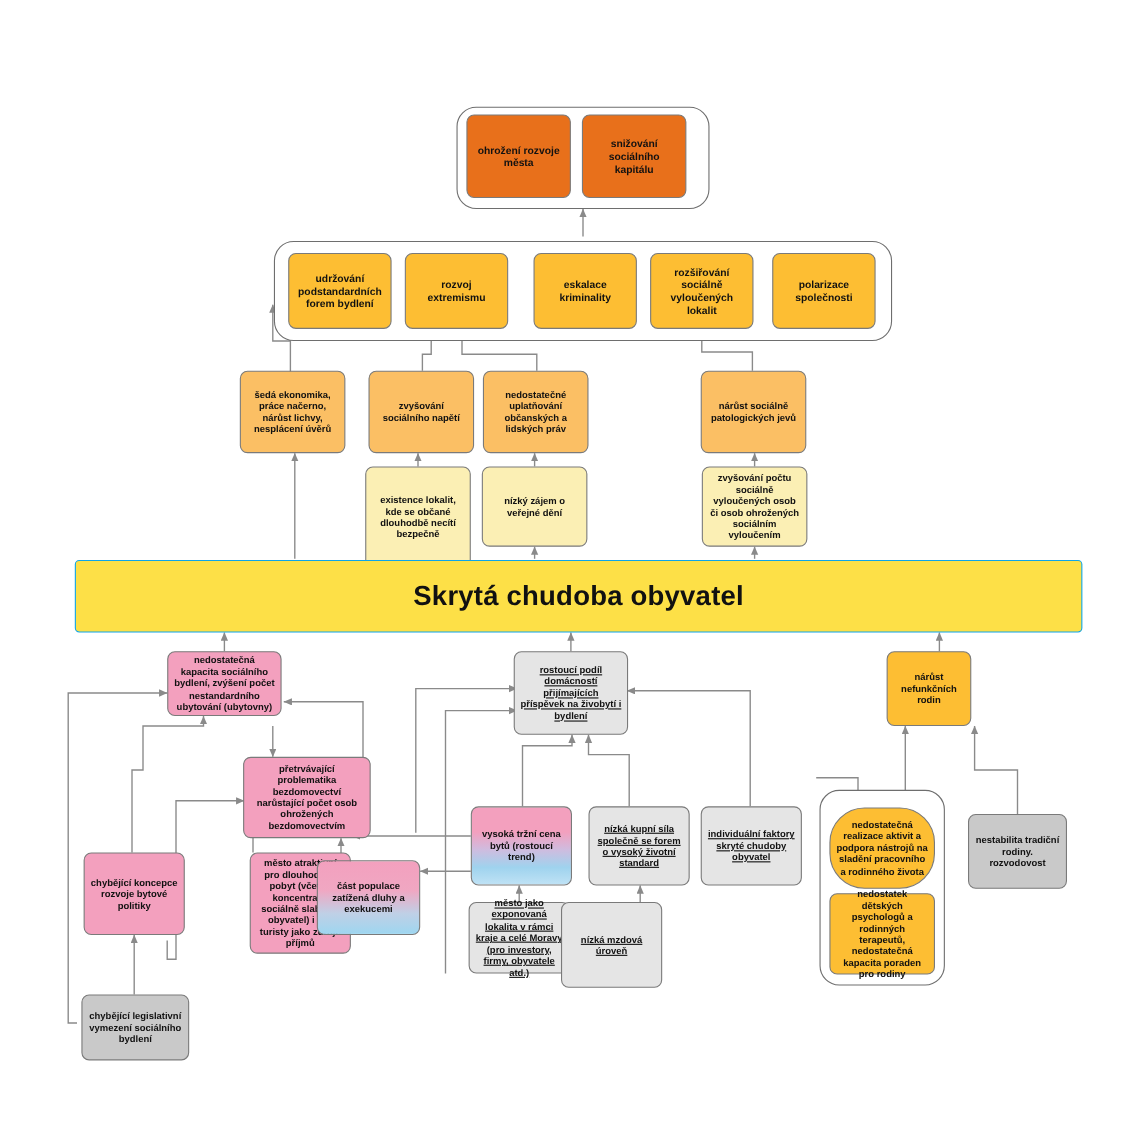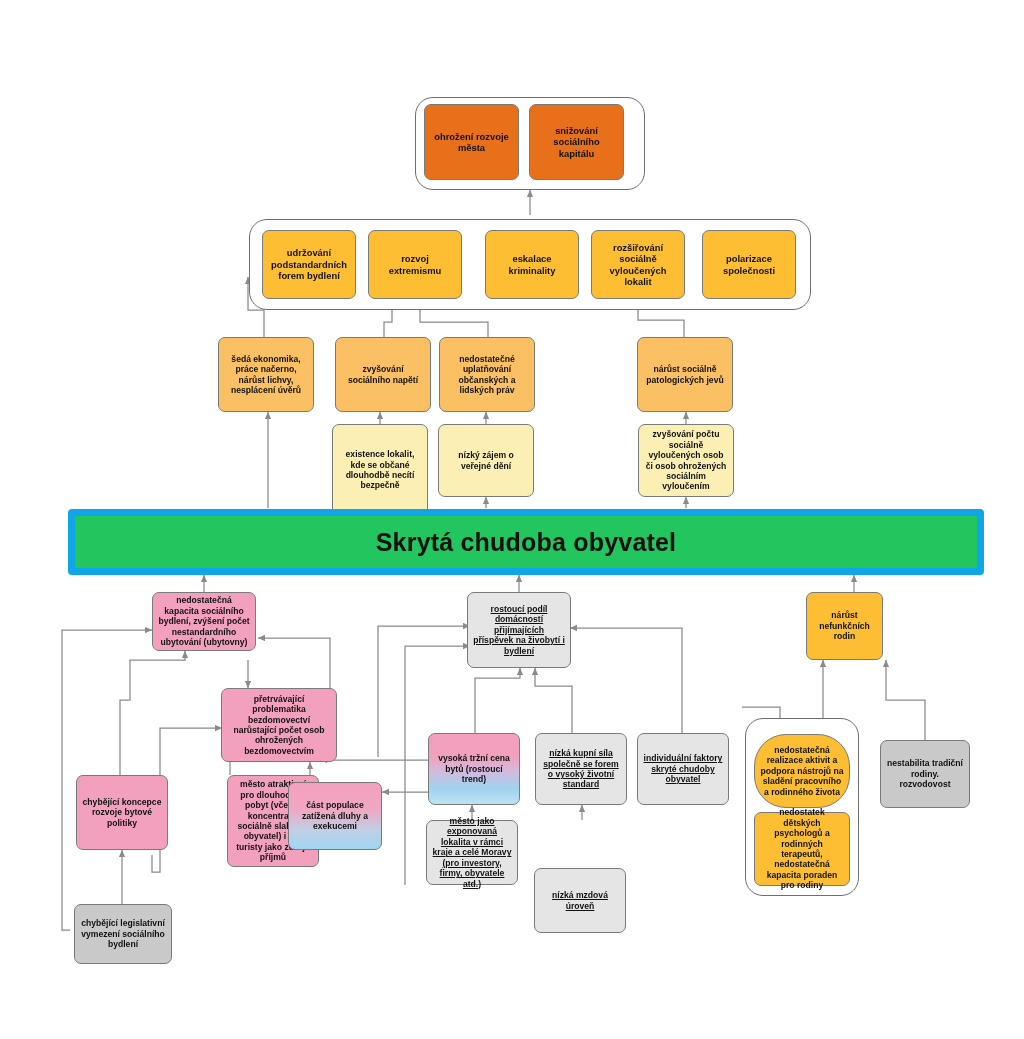--- a/index.html
+++ b/index.html
@@ -17,21 +17,21 @@
   .c-orange{background:#e8701b;}
   .c-gold{background:#fdbe33;}
   .c-lorange{background:#fbbf64;}
   .c-cream{background:#fbefb4;}
   .c-pink{background:#f3a0be;}
   .c-blue{background:#e5e5e5;text-decoration:underline;}
   .c-grey{background:#c9c9c9;}
   .c-pb{background:linear-gradient(to bottom,#f3a0be 0%,#f3a0be 32%,#cfbcdf 55%,#9fd3ee 78%,#bfe2f5 100%);}
   .c-pb2{background:linear-gradient(to bottom,#f3a0be 0%,#f0a7c2 40%,#bfd0e6 72%,#9ed6f0 100%);}
 
-  .banner{position:absolute;box-sizing:border-box;background:#22c55e;border:7px solid #0ea5e9;
+  .banner{position:absolute;box-sizing:border-box;background:#fde047;border:1px solid #0ea5e9;
           border-radius:4px;display:flex;align-items:center;justify-content:center;}
   .banner span{font-size:25px;font-weight:bold;color:#111;letter-spacing:.2px;}
 
   .f9{font-size:8.6px;}
   .f10{font-size:9.4px;}
 </style>
 </head>
 <body>
 
 <div id="stage">
@@ -200,20 +200,20 @@
   </div>
   <div class="node c-pink f9" style="left:182px;top:775px;width:92px;height:92px;margin-left:45px;">
     <span>město atraktivní pro dlouhodobý pobyt (včetně koncentrace sociálně slabších obyvatel) i pro turisty jako zdroje příjmů</span>
   </div>
   <div class="node c-pb2 f9" style="left:288px;top:782px;width:94px;height:68px;">
     <span>část populace zatížená dluhy a exekucemi</span>
   </div>
   <div class="node c-blue f9" style="left:426px;top:820px;width:92px;height:65px;">
     <span>město jako exponovaná lokalita v rámci kraje a celé Moravy (pro investory, firmy, obyvatele atd.)</span>
   </div>
-  <div class="node c-blue f9" style="left:534px;top:820px;width:92px;height:65px;margin-top:48px;">
+  <div class="node c-blue f9" style="left:510px;top:820px;width:92px;height:78px;">
     <span>nízká mzdová úroveň</span>
   </div>
   <div class="node c-grey f9" style="left:74px;top:904px;width:98px;height:60px;">
     <span>chybějící legislativní vymezení sociálního bydlení</span>
   </div>
 
 </div>
 
 </body></html>

